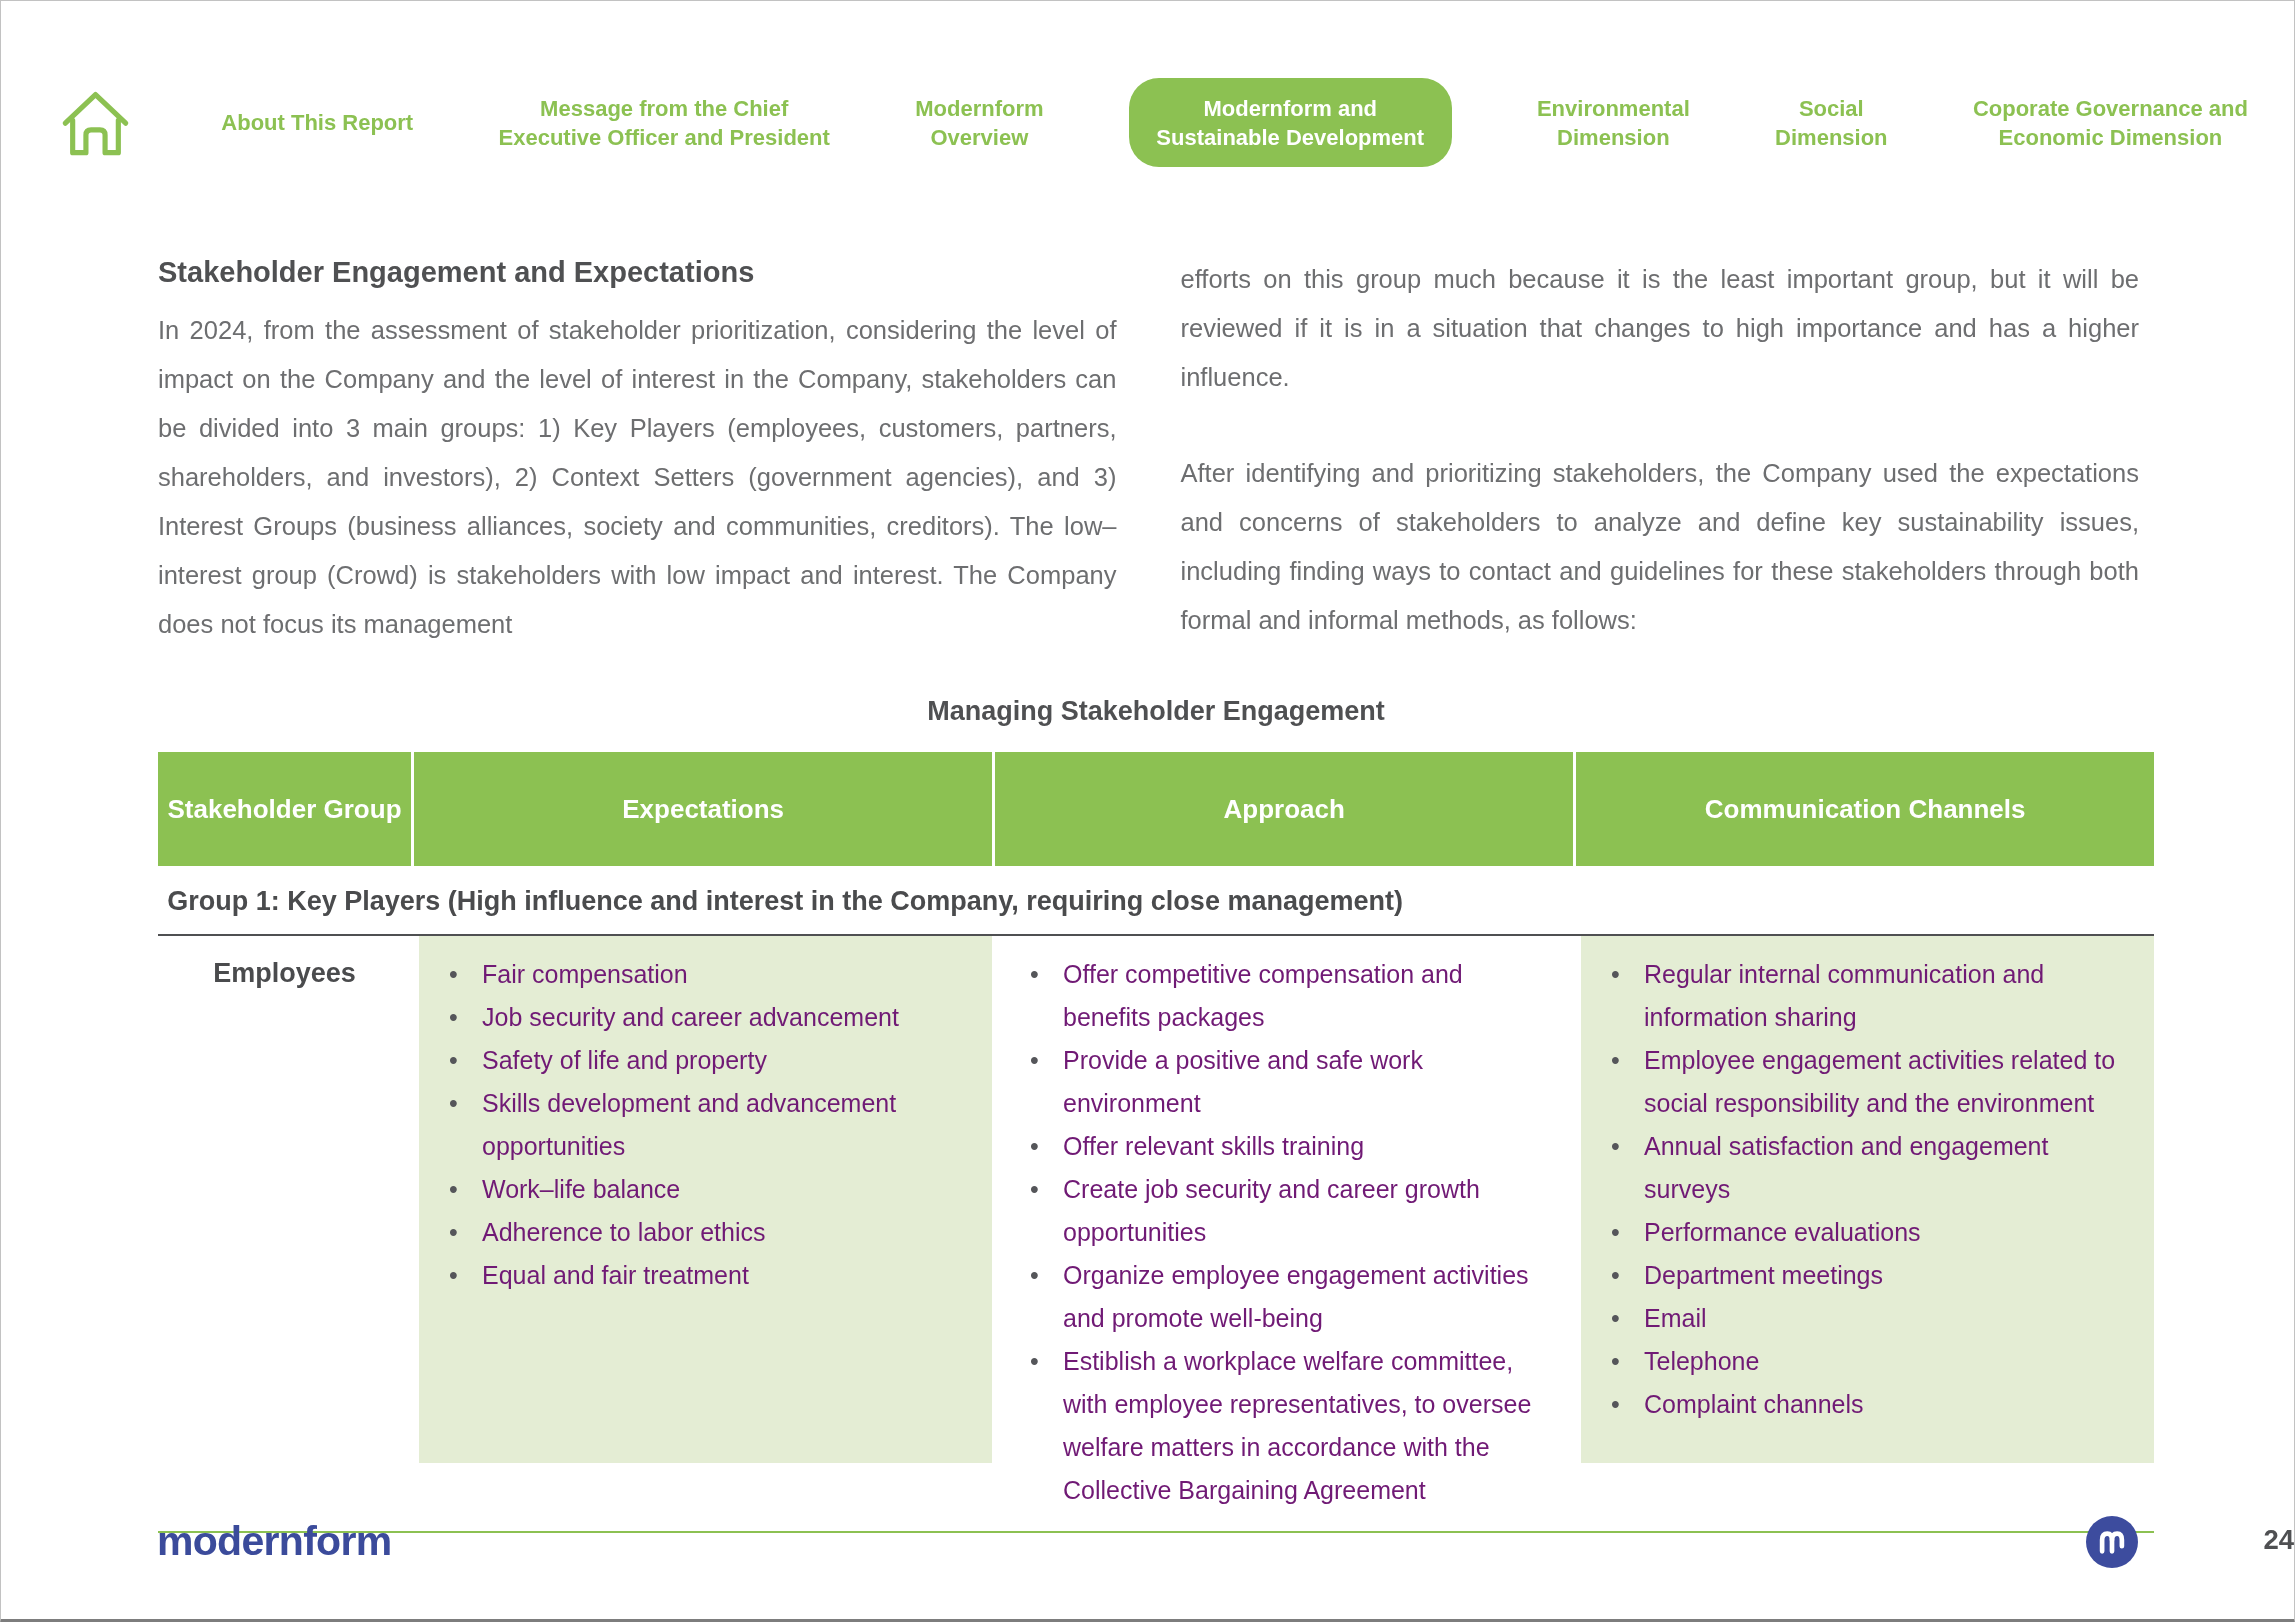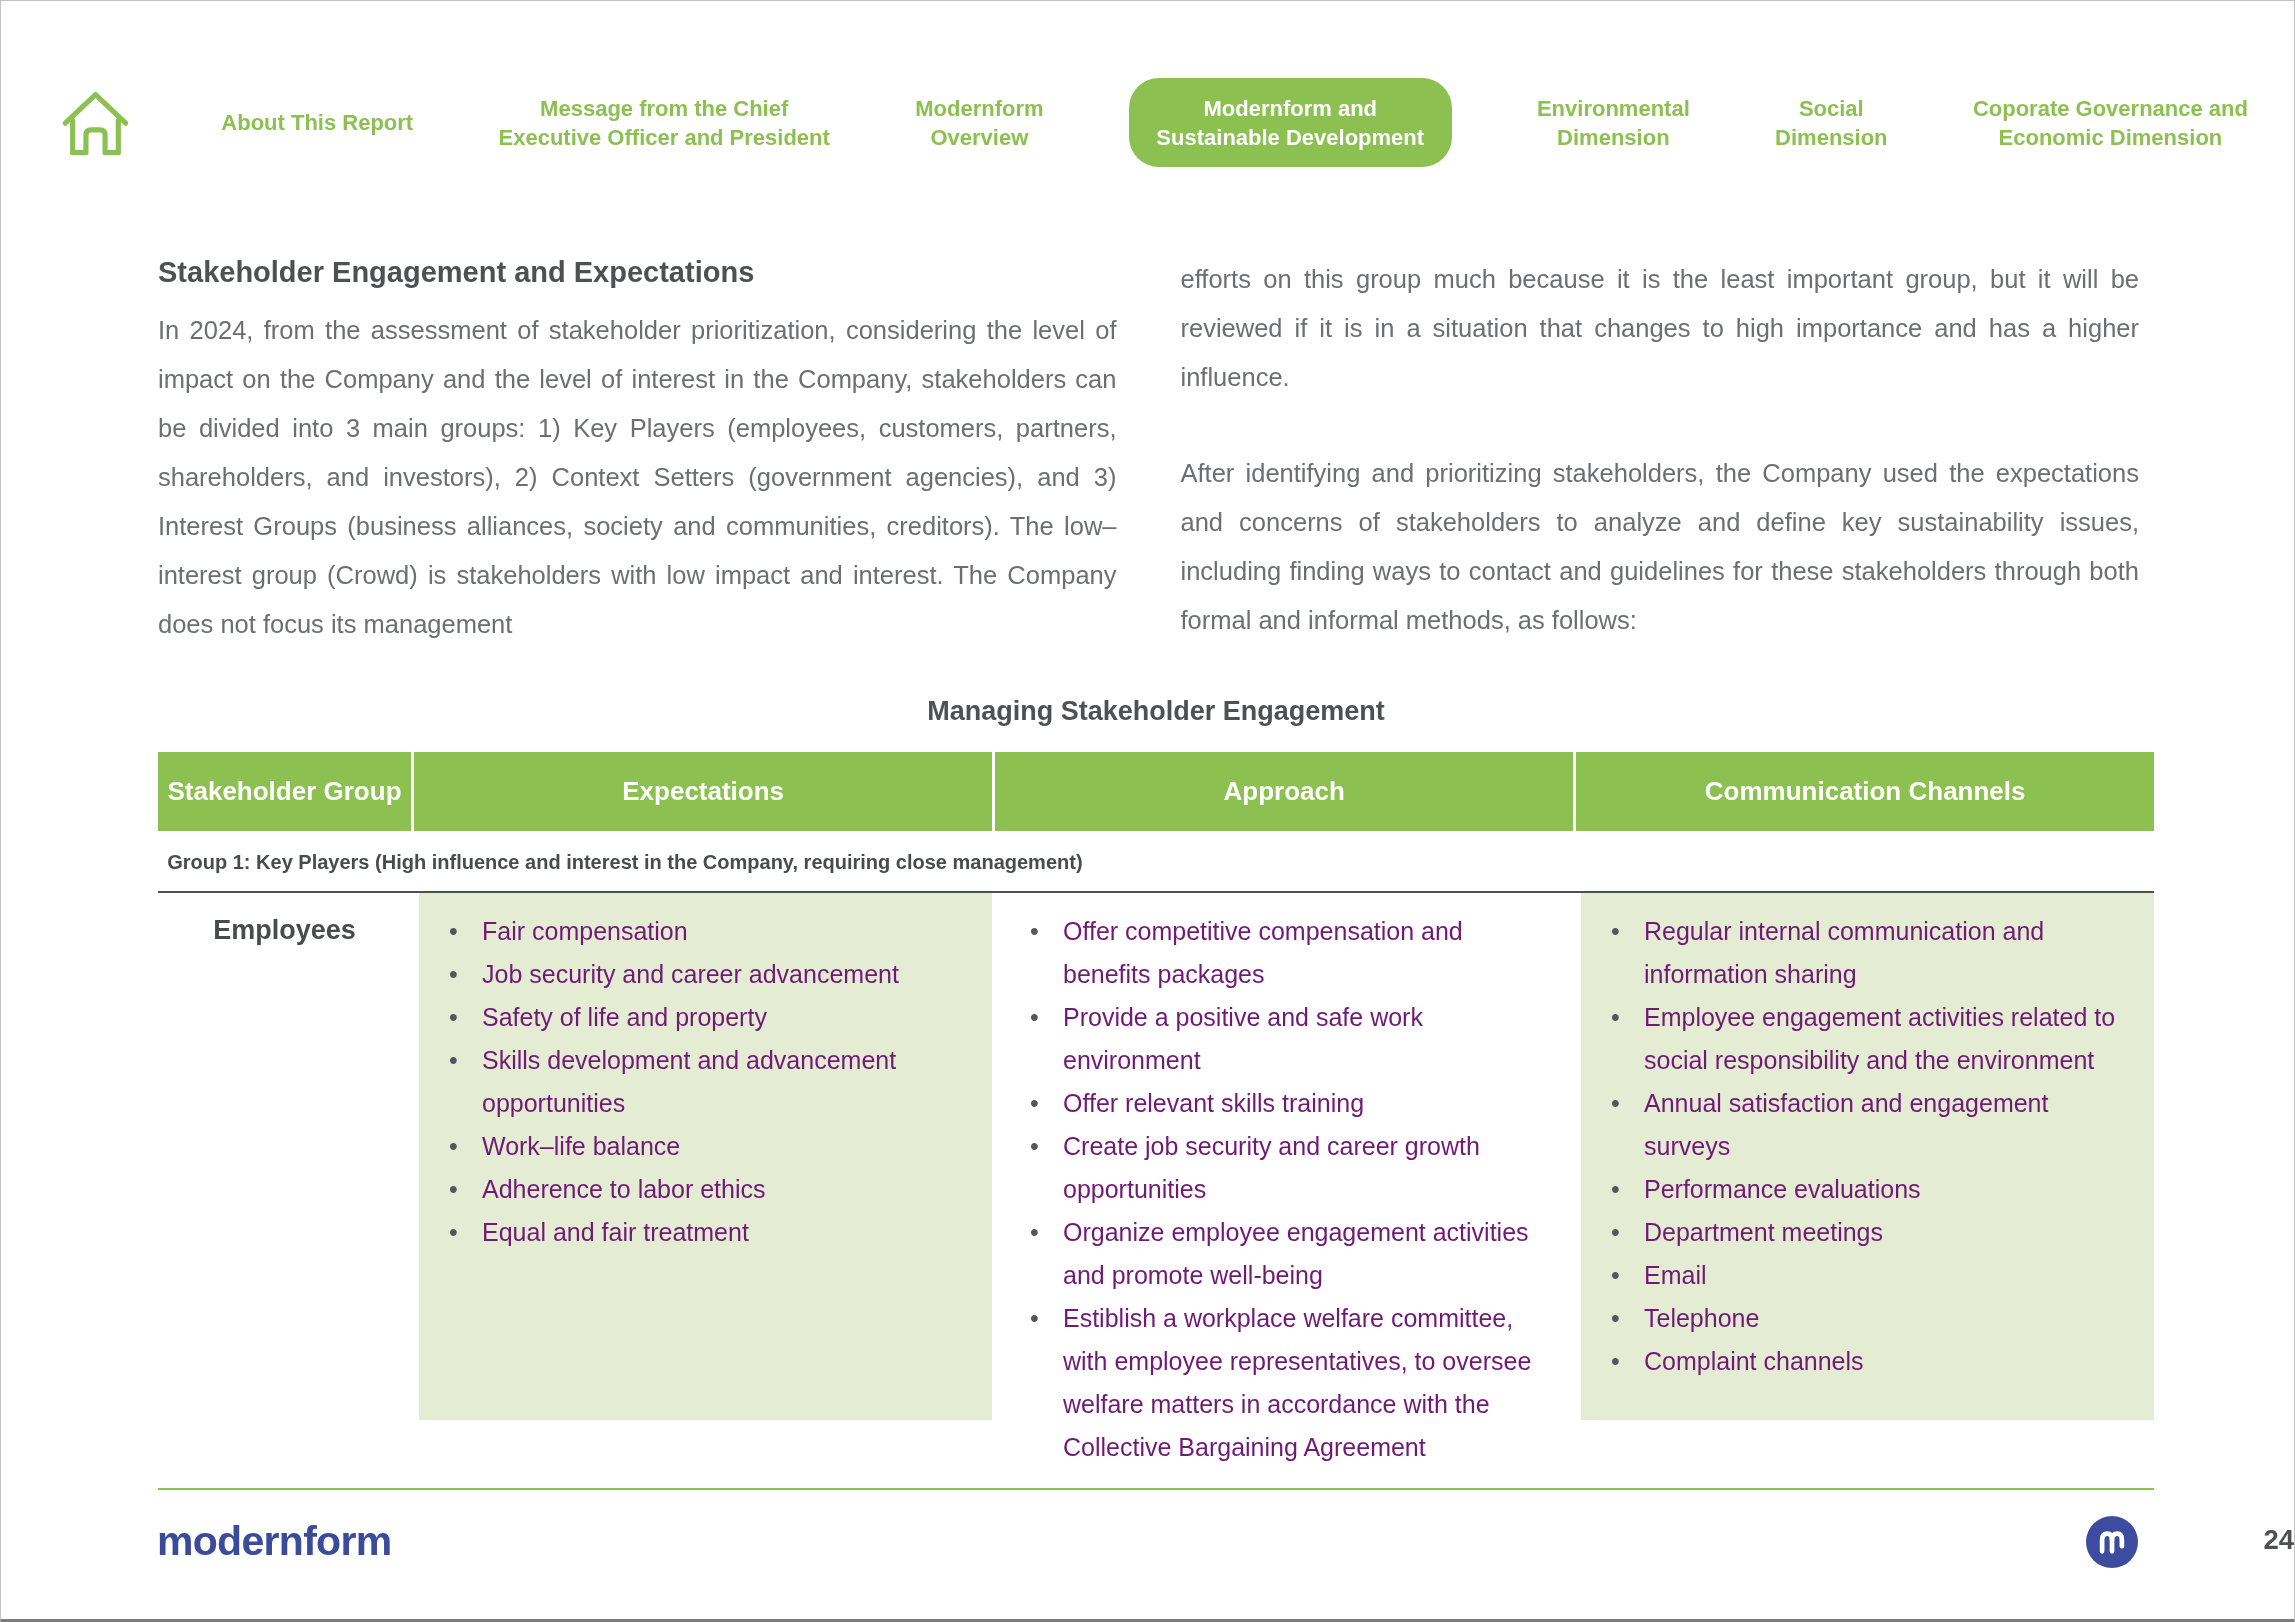--- a/index.html
+++ b/index.html
@@ -51,25 +51,25 @@
     text-align:center;font-size:27px;font-weight:bold;color:#4F5052;
   }
   .stake-table{
     position:absolute;top:751px;left:157px;width:1996px;
   }
   .trow{display:flex;gap:3.3px;}
   .c1{flex:0 0 253px;}
   .c2,.c3,.c4{flex:1 1 0;}
   .thead .cell{
     background:#8CC152;color:#ffffff;font-size:26px;font-weight:bold;
-    height:79px;display:flex;align-items:center;justify-content:center;
+    height:114px;display:flex;align-items:center;justify-content:center;
     text-align:center;line-height:37px;
   }
   .group-row{
-    font-size:20px;font-weight:bold;color:#4A4B4D;
+    font-size:27px;font-weight:bold;color:#4A4B4D;
     padding:19.6px 9.2px 17px 9.2px;
     border-bottom:2.6px solid #4f5052;
   }
   .data-row{border-bottom:2.6px solid #8CC152;align-items:flex-start;gap:8px;}
   .data-row .cell{min-height:527px;box-sizing:border-box;}
   .cell-green{background:#E4EDD4;}
   .stakeholder-name{
     font-size:27px;font-weight:bold;color:#4A4B4D;
     text-align:center;padding-top:22px;
   }

